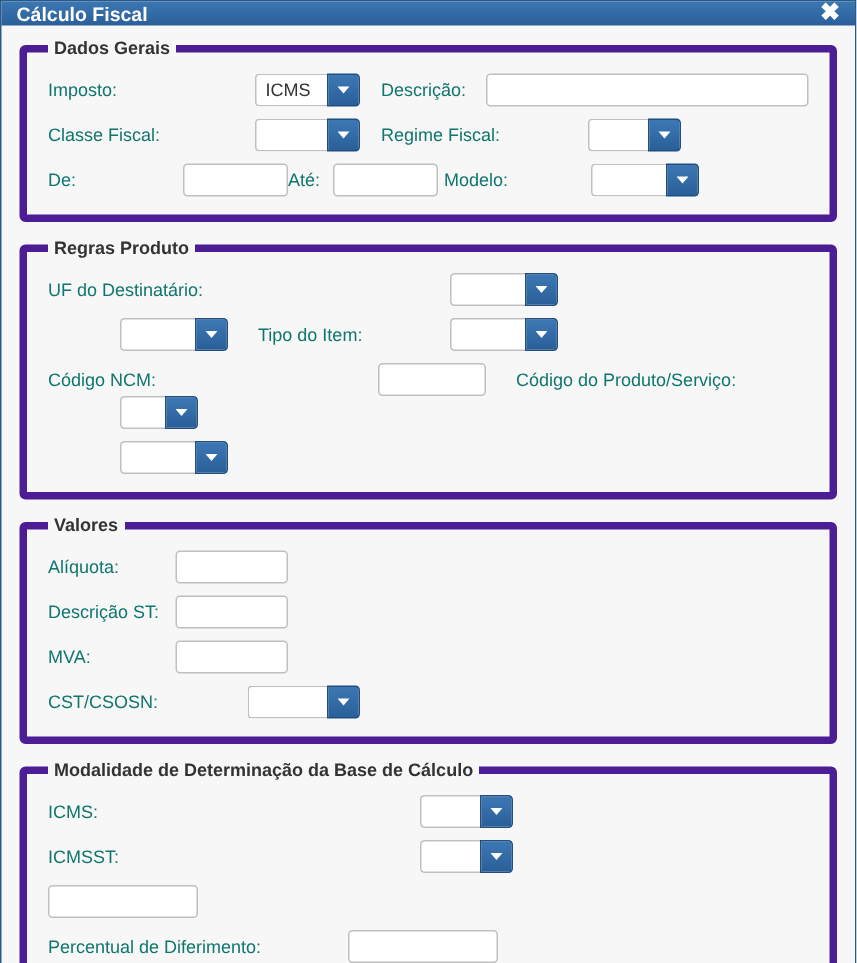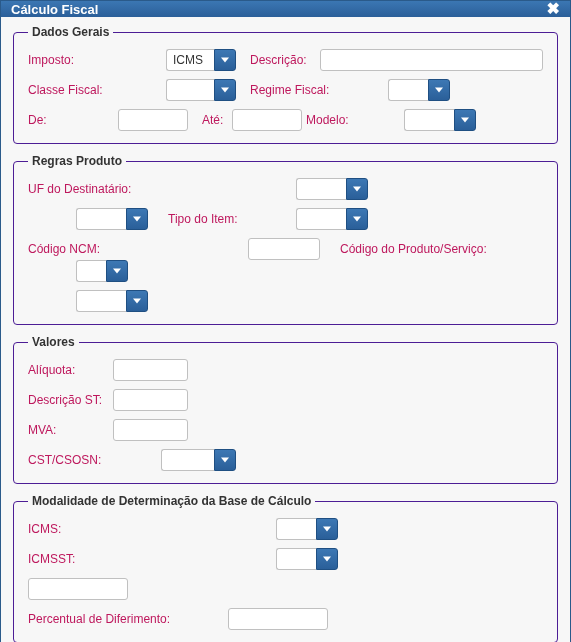--- a/index.html
+++ b/index.html
@@ -1,25 +1,25 @@
 <!DOCTYPE html>
 <html><head>
 <meta charset="utf-8">
 <style>
 * { box-sizing: border-box; margin: 0; padding: 0; font-family: Arial, Helvetica, sans-serif; }
 body { background: #fff; font-size: 12px; color: #333; }
 .dialog { width: 571px; border: 1px solid #2a5a8a; background: #f7f7f7; }
 .titlebar { background: linear-gradient(#3b77b3,#2b5f99); color: #fff; padding: 0 10px; font-weight: bold; font-size: 13px; display: flex; justify-content: space-between; align-items: center; }
 .titlebar .close { cursor: pointer; font-size: 16px; line-height: 1; }
 .content { padding: 8px 12px 12px 12px; }
-fieldset { border: 1px solid #4c1d95; border-radius: 4px; margin-bottom: 10px; padding: 10px 14px 12px 14px; background: #f7f7f7; position: relative; }
+fieldset { border: 5px solid #4c1d95; border-radius: 4px; margin-bottom: 10px; padding: 10px 14px 12px 14px; background: #f7f7f7; position: relative; }
 legend { font-weight: bold; font-size: 12px; color: #333; padding: 0 4px; }
 .row { display: flex; align-items: center; margin-bottom: 8px; flex-wrap: wrap; gap: 0; }
 .row:last-child { margin-bottom: 0; }
-label.fl { font-size: 12px; color: #be185d; display: inline-block; }
+label.fl { font-size: 12px; color: #0f766e; display: inline-block; }
 .input { height: 22px; border: 1px solid #c0c0c0; border-radius: 3px; background: #fff; padding: 2px 6px; font-size: 12px; }
 .combo { display: inline-flex; align-items: stretch; height: 22px; padding-left: 48px; }
 .combo .cval { border: 1px solid #c0c0c0; border-right: none; border-radius: 3px 0 0 3px; background: #fff; padding: 2px 6px; font-size: 12px; min-width: 30px; display: flex; align-items: center; }
 .combo .cbtn { width: 22px; border: 1px solid #1f4f82; background: linear-gradient(#3d78b4,#2a5f99); border-radius: 0 3px 3px 0; display: flex; align-items: center; justify-content: center; cursor: pointer; }
 .combo .cbtn svg { width: 8px; height: 6px; }
 </style>
 </head>
 <body>
 
 <div class="dialog">
@@ -60,21 +60,21 @@
           <div class="cbtn">
               <svg viewBox="0 0 10 6">
                 <polygon points="0,0 10,0 5,6" fill="#fff"></polygon>
               </svg>
             </div>
         </div>
       </div>
       <div class="row">
         <label class="fl" style="width:90px">De:</label>
         <input class="input" style="width: 70px;" value="">
-        <label class="fl" style="margin-left:14px;width:30px">Até:</label>
+        <label class="fl" style="width:30px">Até:</label>
         <input class="input" style="width: 70px;" value="">
         <label class="fl" style="margin-left:4px;width:50px">Modelo:</label>
         <div class="combo">
           <div class="cval" style="width:50px"></div>
           <div class="cbtn">
               <svg viewBox="0 0 10 6">
                 <polygon points="0,0 10,0 5,6" fill="#fff"></polygon>
               </svg>
             </div>
         </div>

